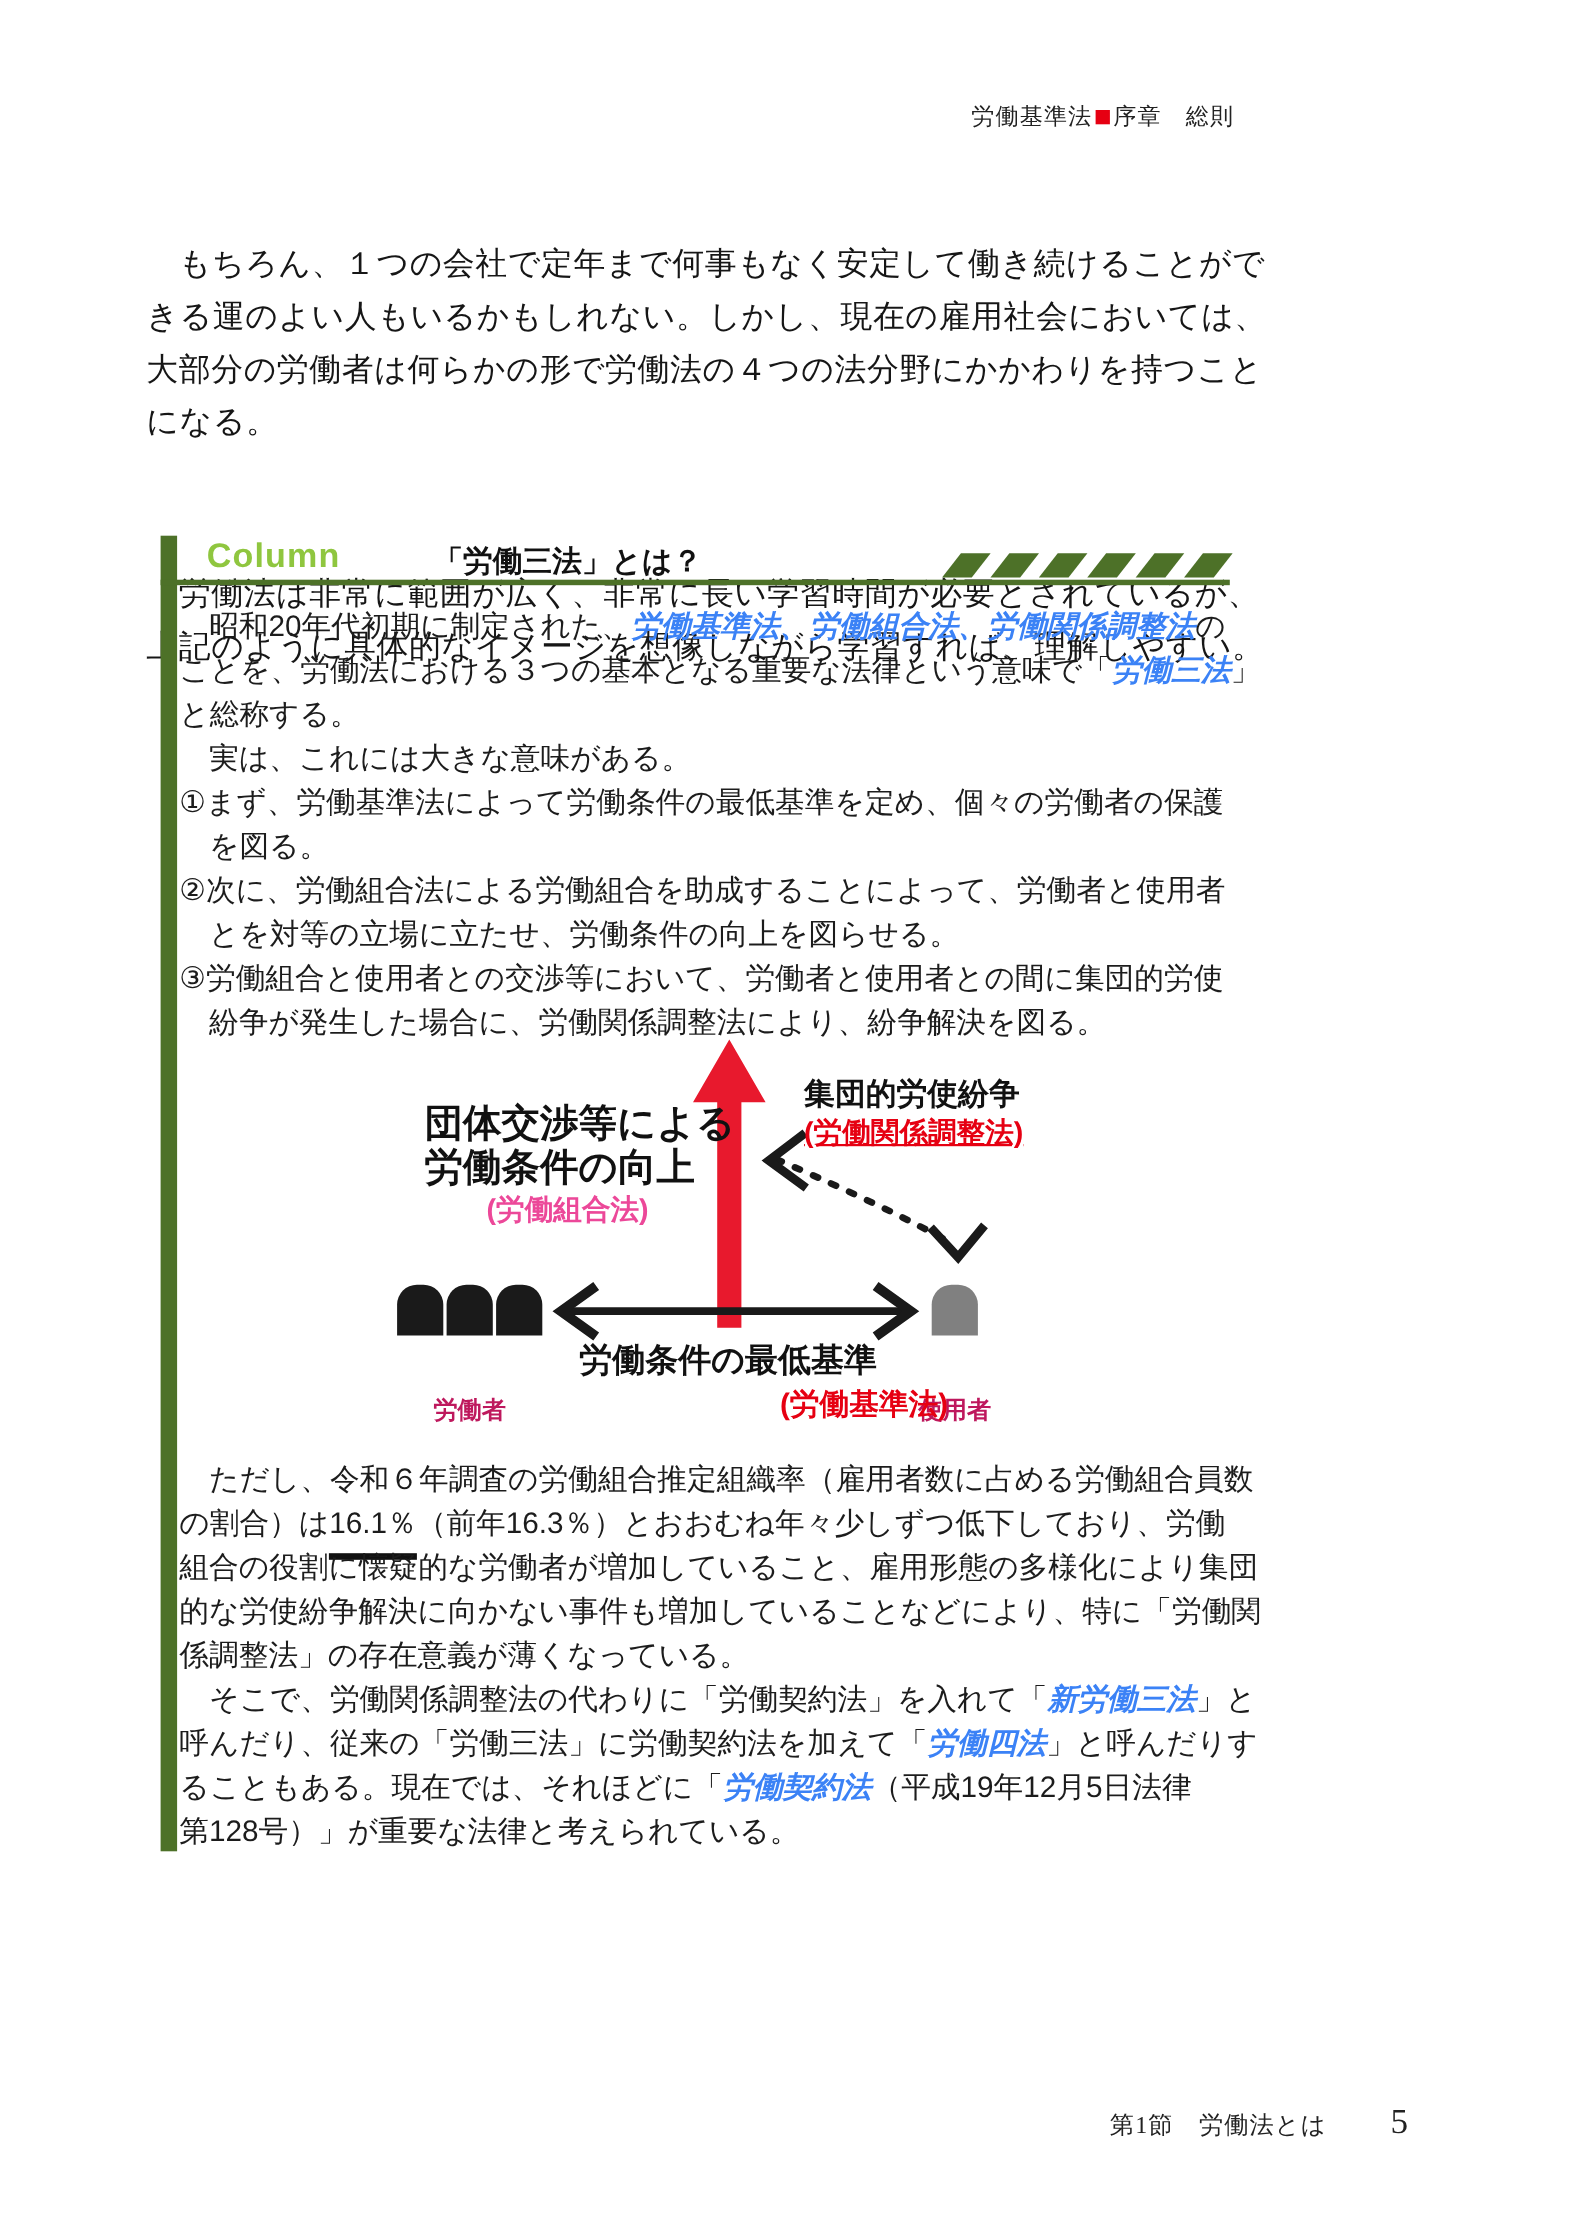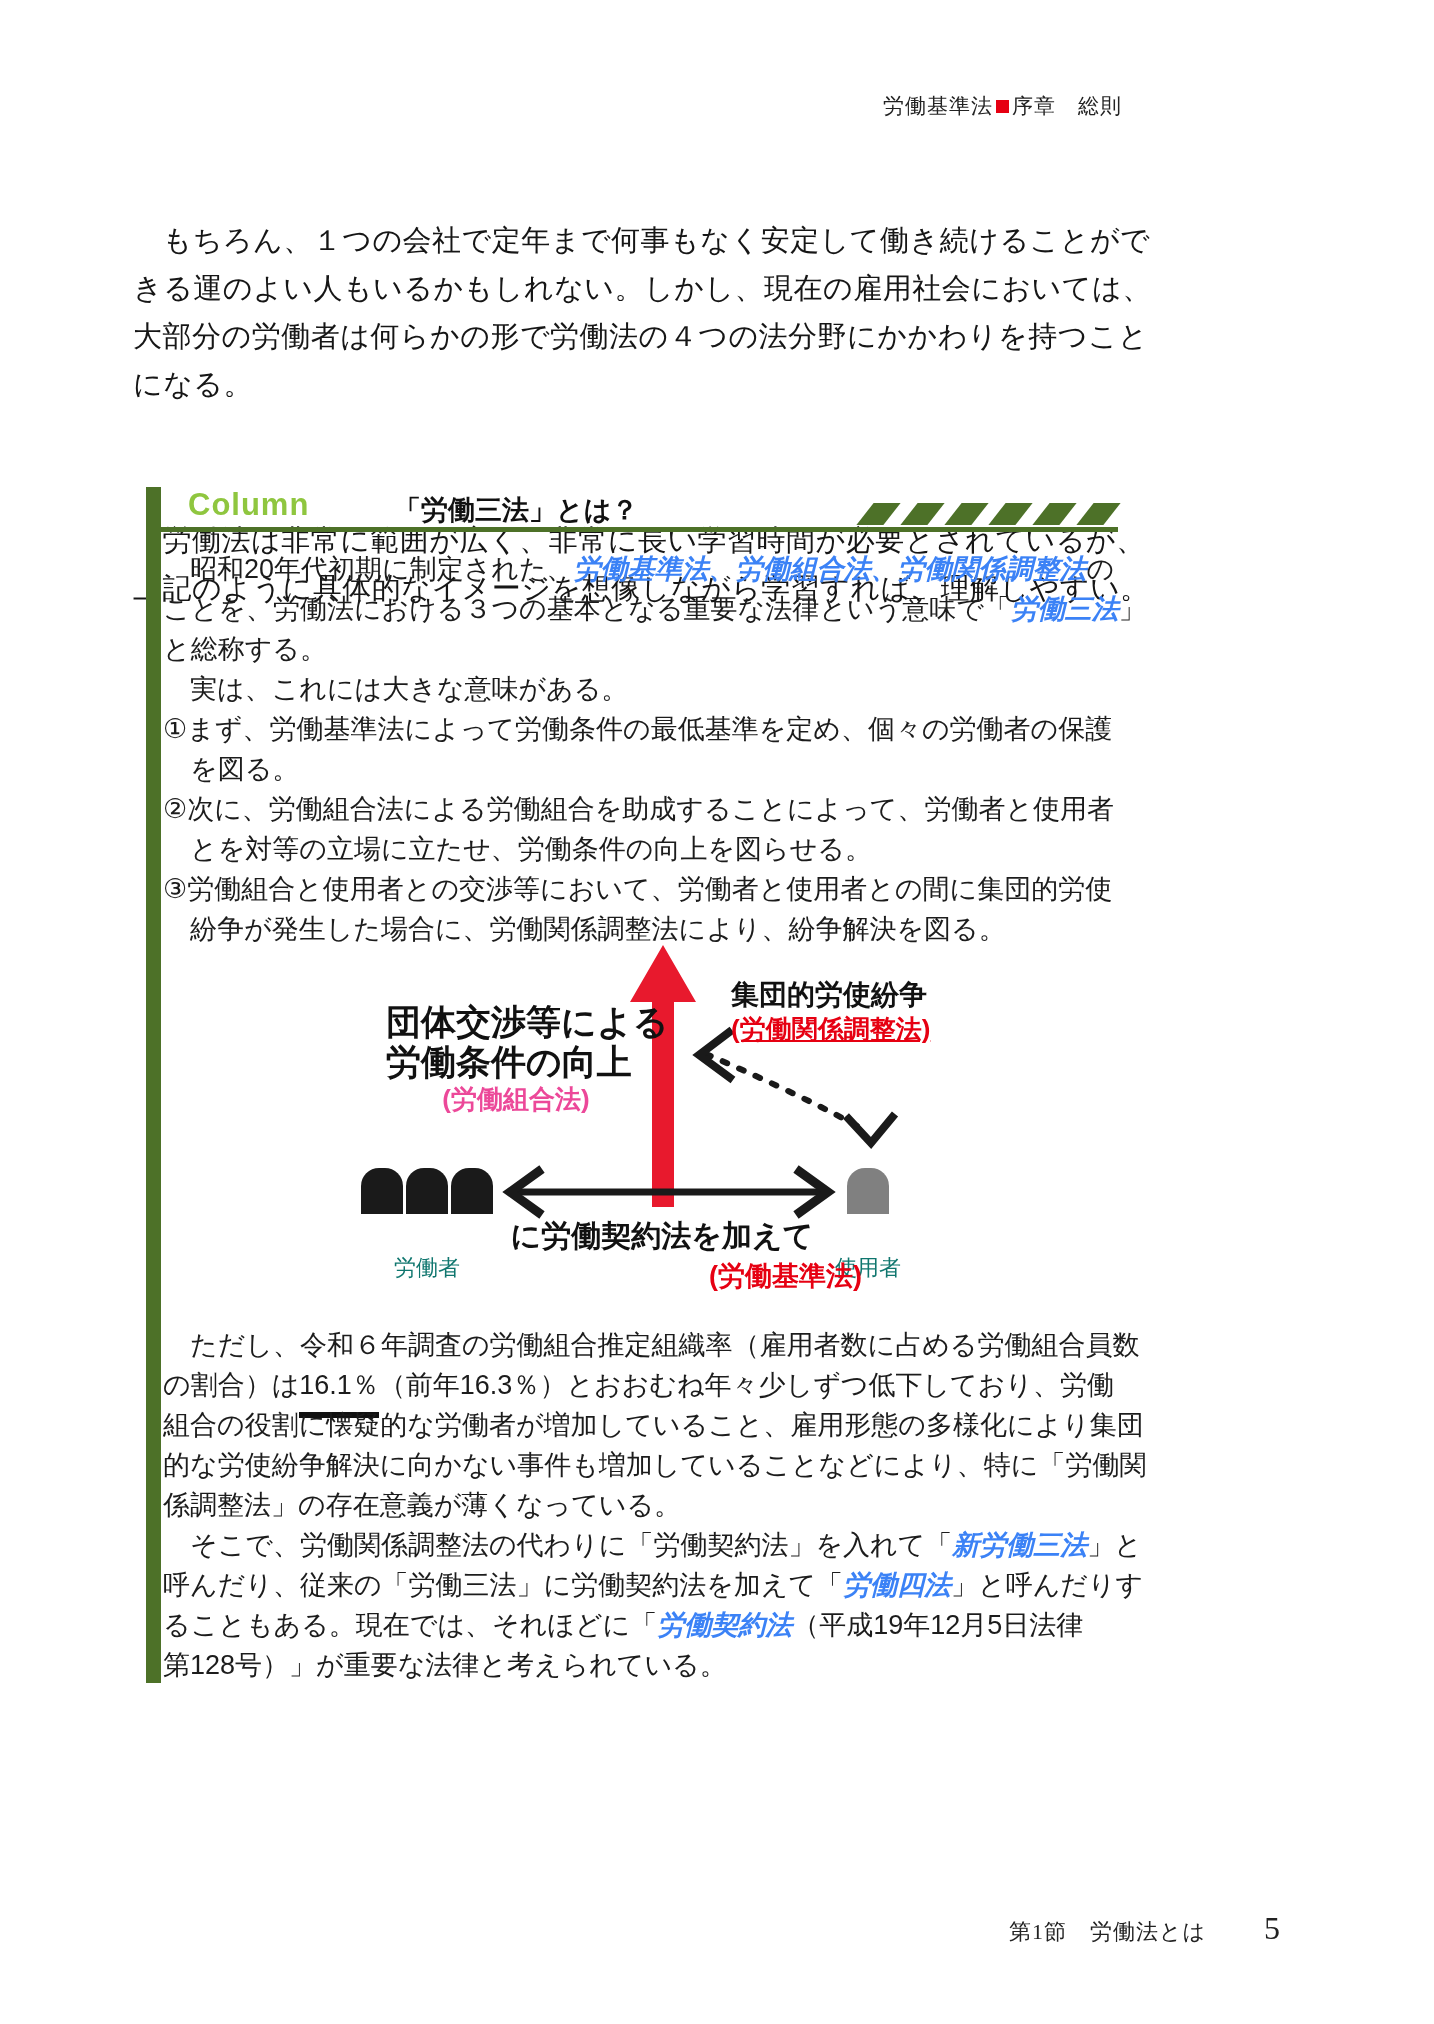--- a/index.html
+++ b/index.html
@@ -67,21 +67,21 @@
   .base-law{left:316px;top:318px;width:400px;text-align:right;font-size:27px;color:#e60012;}
   .figure{position:absolute;display:flex;flex-direction:column;align-items:center;}
   .workers-figure{left:215px;top:225px;}
   .employer-figure{left:677px;top:225px;width:90px;}
   .person-row{display:flex;gap:3px;}
   .person{width:42px;height:82px;position:relative;}
   .person .head{width:32px;height:32px;border-radius:50%;background:currentColor;margin:0 auto;}
   .person .torso{width:42px;height:46px;border-radius:18px 18px 0 0;background:currentColor;margin-top:3px;}
   .workers-figure .person{color:#1a1a1a;}
   .employer-figure .person{color:#808080;}
-  .figure-label{margin-top:6px;font-size:22px;font-weight:normal;color:#0f766e;}
+  .figure-label{margin-top:20px;font-size:22px;font-weight:bold;color:#be185d;}
   
   .footer{
     position:absolute;top:1910px;right:154px;
     display:flex;align-items:baseline;gap:58px;
     color:#222;
   }
   .footer-section{font-size:22px;letter-spacing:1px;}
   .footer-page{font-size:32px;}
 </style>
 </head>
@@ -153,21 +153,21 @@
           <span class="person"><span class="head"></span><span class="torso" style="display:block"></span></span>
         </div>
         <div class="figure-label">労働者</div>
       </div>
 
       <div class="figure employer-figure">
         <span class="person"><span class="head"></span><span class="torso" style="display:block"></span></span>
         <div class="figure-label">使用者</div>
       </div>
 
-      <div class="dg-label base-label">に労働契約法を加えて</div>
+      <div class="dg-label base-label">労働条件の最低基準</div>
       <div class="dg-label base-law">(労働基準法)</div>
     </div>
 
     <div class="col-body col-body2"><div class="line"><span class="seg-n">　ただし、令和６年調査の労働組合推定組織率（雇用者数に占める労働組合員数</span></div><div class="line"><span class="seg-n">の割合）は</span><span class="seg-u">16.1％</span><span class="seg-n">（前年16.3％）とおおむね年々少しずつ低下しており、労働</span></div><div class="line"><span class="seg-n">組合の役割に懐疑的な労働者が増加していること、雇用形態の多様化により集団</span></div><div class="line"><span class="seg-n">的な労使紛争解決に向かない事件も増加していることなどにより、特に「労働関</span></div><div class="line"><span class="seg-n">係調整法」の存在意義が薄くなっている。</span></div><div class="line"><span class="seg-n">　そこで、労働関係調整法の代わりに「労働契約法」を入れて「</span><span class="seg-g">新労働三法</span><span class="seg-n">」と</span></div><div class="line"><span class="seg-n">呼んだり、従来の「労働三法」に労働契約法を加えて「</span><span class="seg-g">労働四法</span><span class="seg-n">」と呼んだりす</span></div><div class="line"><span class="seg-n">ることもある。現在では、それほどに「</span><span class="seg-g">労働契約法</span><span class="seg-n">（平成19年12月5日法律</span></div><div class="line"><span class="seg-n">第128号）」が重要な法律と考えられている。</span></div></div>
   </div>
 
   <div class="footer">
     <span class="footer-section">第1節　労働法とは</span>
     <span class="footer-page">5</span>
   </div>

